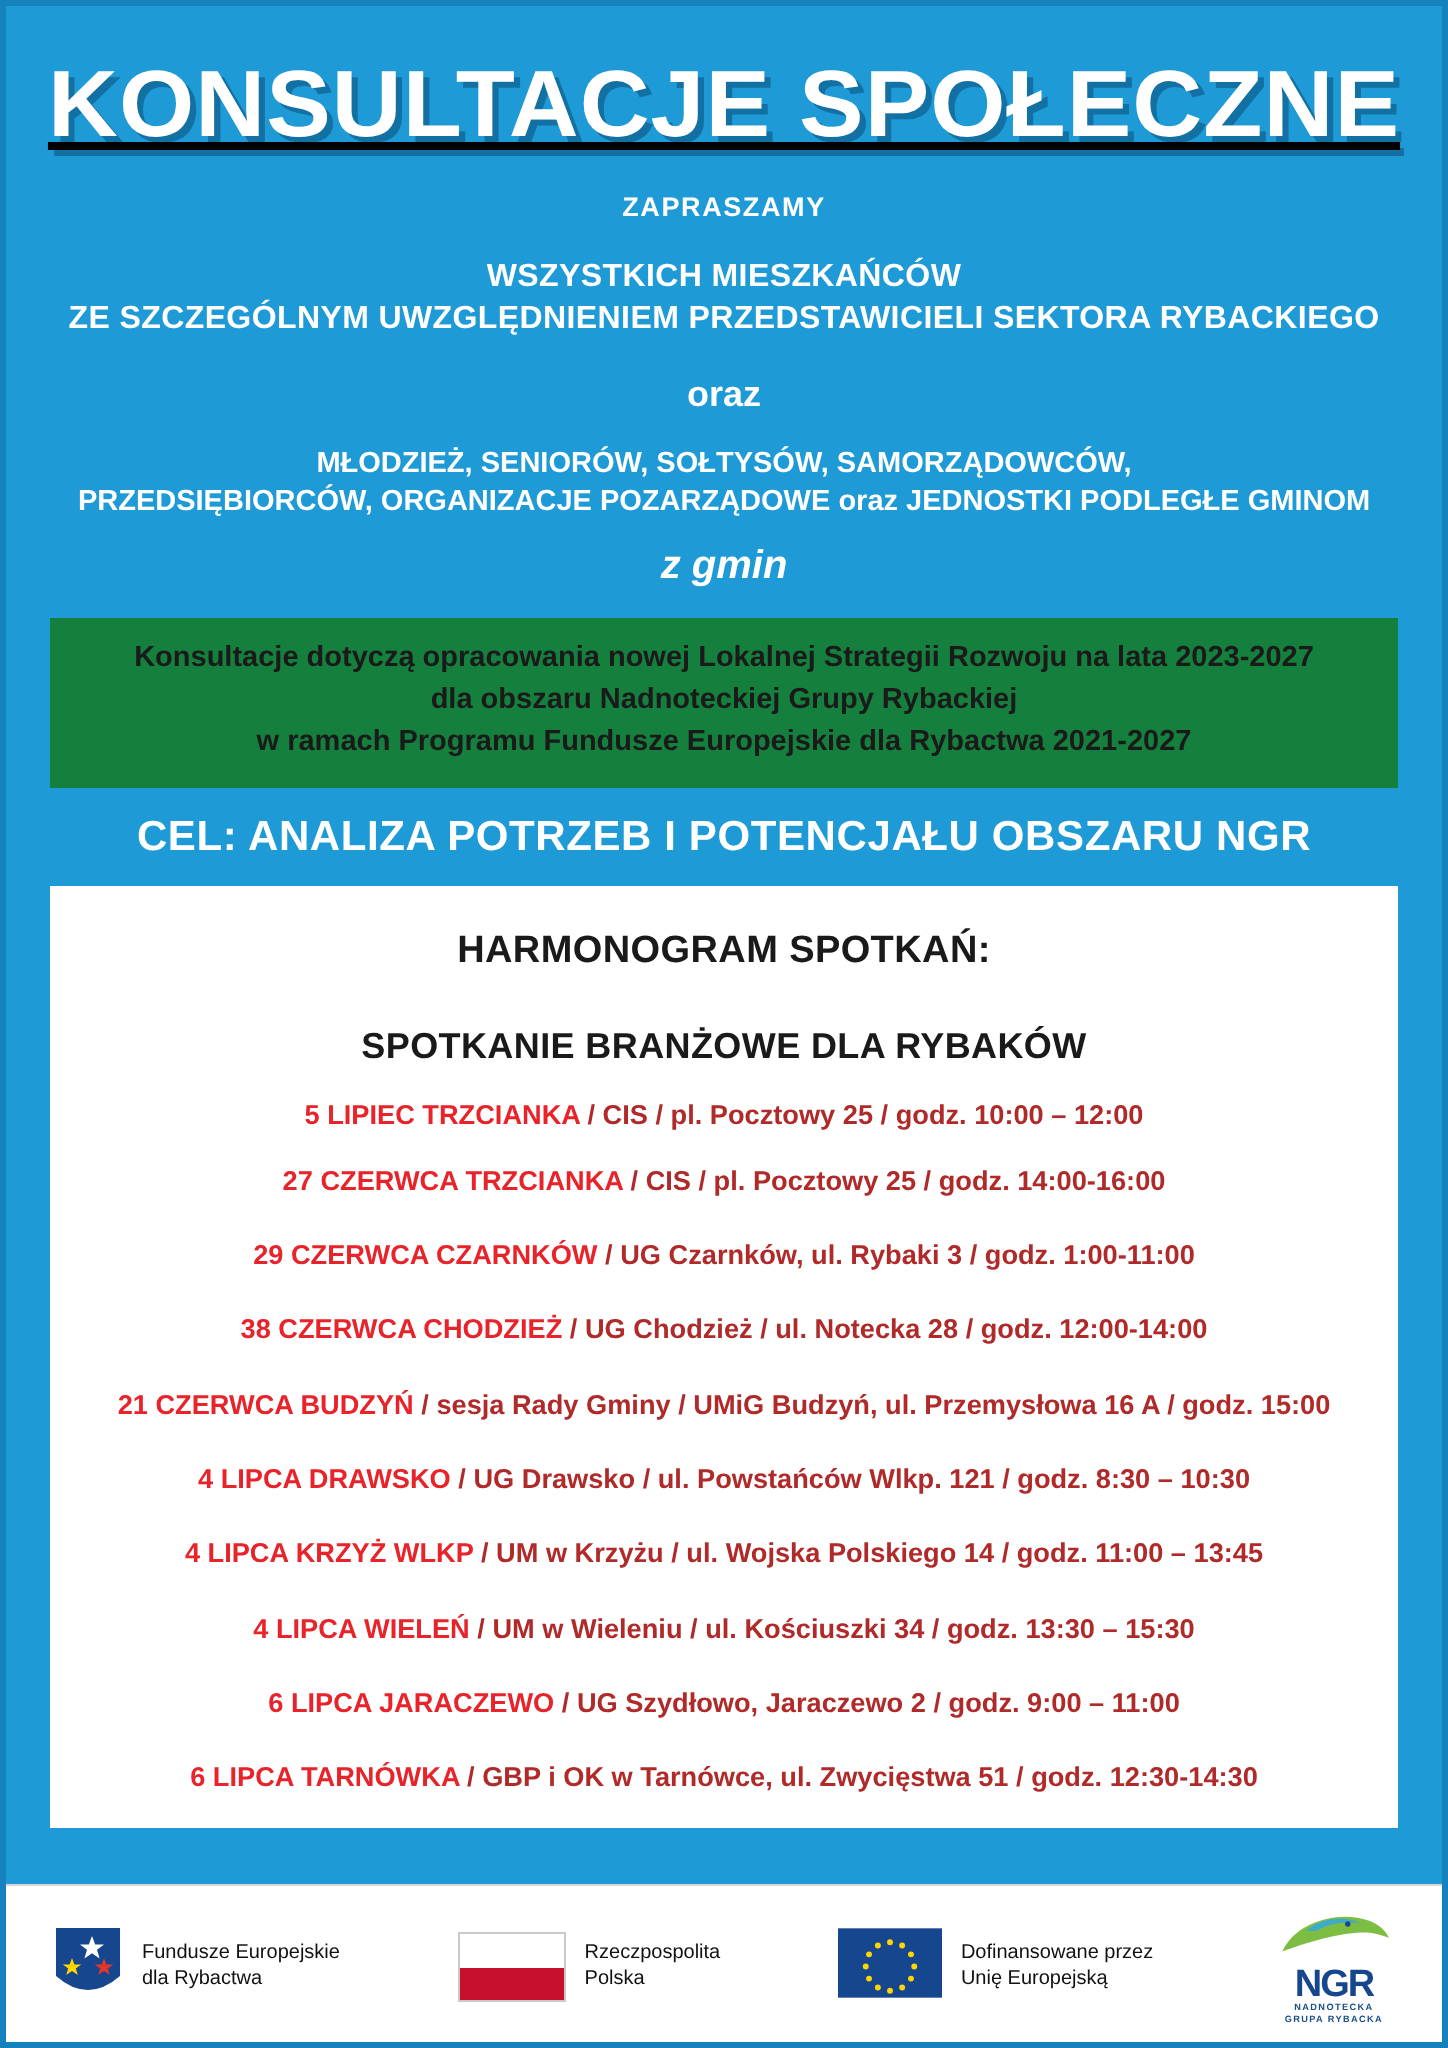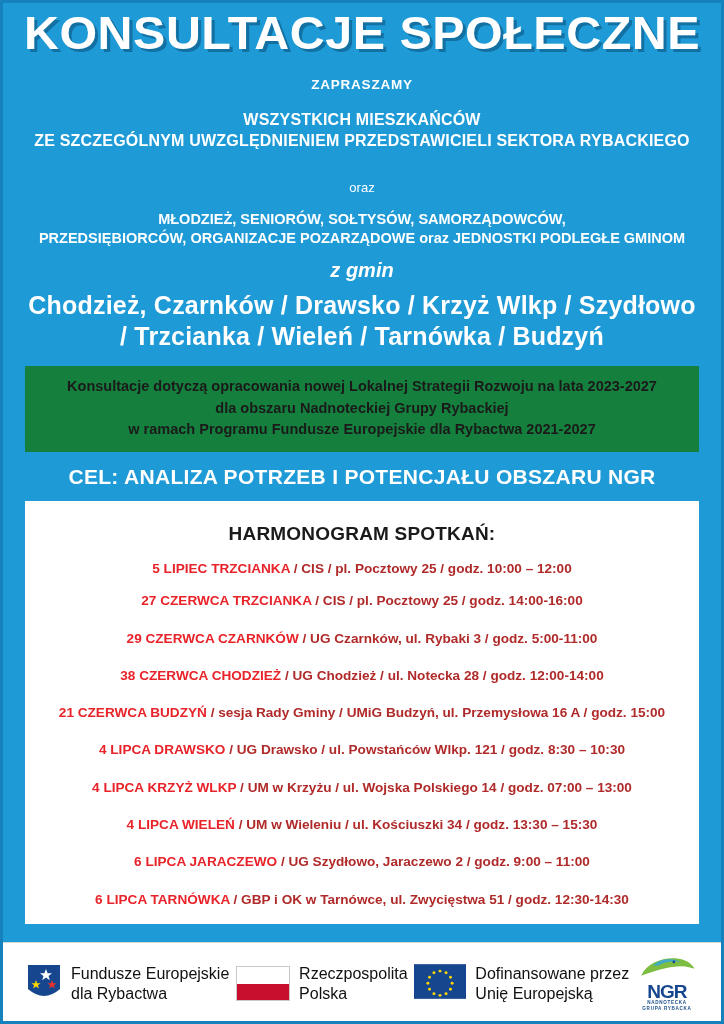--- a/index.html
+++ b/index.html
@@ -24,22 +24,23 @@
     content: "";
     position: absolute;
     inset: 0;
     border: 3px solid #1582bd;
     pointer-events: none;
     z-index: 40;
   }
 
   
   .title-wrap {
-    padding-top: 9px;
-    text-align: center;
+    padding-top: 28px;
+    text-align: center;
+    text-decoration: underline;
   }
   .main-title {
     font-size: 47px;
     line-height: 1.02;
     font-weight: 700;
     color: #ffffff;
     letter-spacing: 0.5px;
     transform: scaleX(1.03);
     text-shadow: 3px 3px 0 rgba(10, 78, 120, 0.55);
     white-space: nowrap;
@@ -63,23 +64,23 @@
     margin-top: 19px;
     letter-spacing: 0.2px;
   }
   .intro .line-b {
     font-size: 16px;
     font-weight: 700;
     margin-top: 3px;
     letter-spacing: 0.2px;
   }
   .intro .oraz {
-    font-size: 13px;
-    font-weight: 400;
-    margin-top: 30px;
+    font-size: 18px;
+    font-weight: 700;
+    margin-top: 18px;
   }
   .intro .line-c {
     font-size: 14.5px;
     font-weight: 700;
     margin-top: 16px;
   }
   .intro .line-d {
     font-size: 14.5px;
     font-weight: 700;
     margin-top: 3px;
@@ -184,21 +185,21 @@
     padding: 0 26px;
     box-sizing: border-box;
     z-index: 30;
   }
   .logo-group {
     display: flex;
     align-items: center;
     gap: 9px;
   }
   .logo-caption {
-    font-size: 16px;
+    font-size: 10px;
     line-height: 1.25;
     color: #111111;
     text-align: left;
     white-space: nowrap;
   }
   .flag-pl {
     width: 54px;
     height: 35px;
     border: 1px solid #c9c9c9;
     box-sizing: border-box;
@@ -230,67 +231,64 @@
   <div class="intro">
     <div class="zapraszamy">ZAPRASZAMY</div>
     <div class="line-a">WSZYSTKICH MIESZKAŃCÓW</div>
     <div class="line-b">ZE SZCZEGÓLNYM UWZGLĘDNIENIEM PRZEDSTAWICIELI SEKTORA RYBACKIEGO</div>
     <div class="oraz">oraz</div>
     <div class="line-c">MŁODZIEŻ, SENIORÓW, SOŁTYSÓW, SAMORZĄDOWCÓW,</div>
     <div class="line-d">PRZEDSIĘBIORCÓW, ORGANIZACJE POZARZĄDOWE oraz JEDNOSTKI PODLEGŁE GMINOM</div>
     <div class="zgmin">z gmin</div>
   </div>
 
-  <div class="gminy">
-    <div>Chodzież, Czarnków / Drawsko / Krzyż Wlkp / Szydłowo</div>
-    <div>/ Trzcianka / Wieleń / Tarnówka / Budzyń</div>
-  </div>
 
   <div class="info-box">
     <div>Konsultacje dotyczą opracowania nowej Lokalnej Strategii Rozwoju na lata 2023-2027</div>
     <div>dla obszaru Nadnoteckiej Grupy Rybackiej</div>
     <div>w ramach Programu Fundusze Europejskie dla Rybactwa 2021-2027</div>
   </div>
 
   <div class="cel">CEL: ANALIZA POTRZEB I POTENCJAŁU OBSZARU NGR</div>
 
   <div class="schedule-panel">
     <div class="sched-title">HARMONOGRAM SPOTKAŃ:</div>
 
+    <div class="sect-head">SPOTKANIE BRANŻOWE DLA RYBAKÓW</div>
     <div class="meeting-list">
       <div class="meeting">
         <span class="when">5 LIPIEC TRZCIANKA</span>
         <span class="where">/ CIS / pl. Pocztowy 25 / godz. 10:00 – 12:00</span>
       </div>
     </div>
 
     <div class="meeting-list">
       <div class="meeting">
         <span class="when">27 CZERWCA TRZCIANKA</span>
         <span class="where">/ CIS / pl. Pocztowy 25 / godz. 14:00-16:00</span>
       </div>
       <div class="meeting">
         <span class="when">29 CZERWCA CZARNKÓW</span>
-        <span class="where">/ UG Czarnków, ul. Rybaki 3 / godz. 5:00-11:00</span>
+        <span class="where">/ UG Czarnków, ul. Rybaki 3 / godz. 1:00-11:00</span>
       </div>
       <div class="meeting">
         <span class="when">38 CZERWCA CHODZIEŻ</span>
         <span class="where">/ UG Chodzież / ul. Notecka 28 / godz. 12:00-14:00</span>
       </div>
       <div class="meeting">
         <span class="when">21 CZERWCA BUDZYŃ</span>
         <span class="where">/ sesja Rady Gminy / UMiG Budzyń, ul. Przemysłowa 16 A / godz. 15:00</span>
       </div>
       <div class="meeting">
         <span class="when">4 LIPCA DRAWSKO</span>
         <span class="where">/ UG Drawsko / ul. Powstańców Wlkp. 121 / godz. 8:30 – 10:30</span>
       </div>
       <div class="meeting">
         <span class="when">4 LIPCA KRZYŻ WLKP</span>
-        <span class="where">/ UM w Krzyżu / ul. Wojska Polskiego 14 / godz. 07:00 – 13:00</span>
+        <span class="where">/ UM w Krzyżu / ul. Wojska Polskiego 14 / godz. 11:00 – 13:45</span>
       </div>
       <div class="meeting">
         <span class="when">4 LIPCA WIELEŃ</span>
         <span class="where">/ UM w Wieleniu / ul. Kościuszki 34 / godz. 13:30 – 15:30</span>
       </div>
       <div class="meeting">
         <span class="when">6 LIPCA JARACZEWO</span>
         <span class="where">/ UG Szydłowo, Jaraczewo 2 / godz. 9:00 – 11:00</span>
       </div>
       <div class="meeting">

